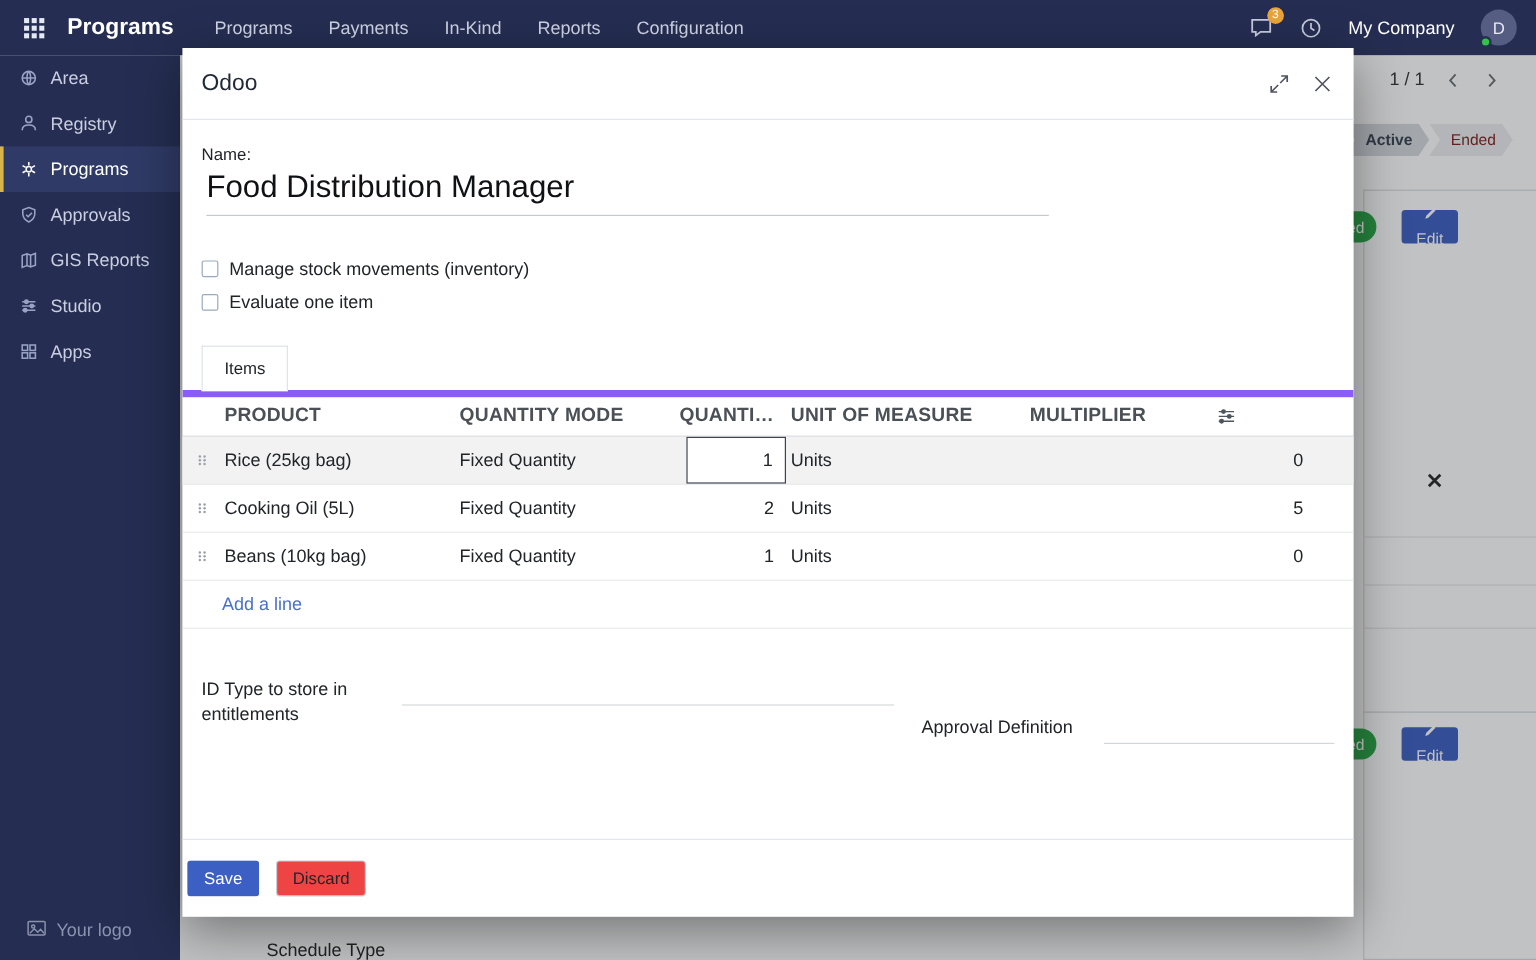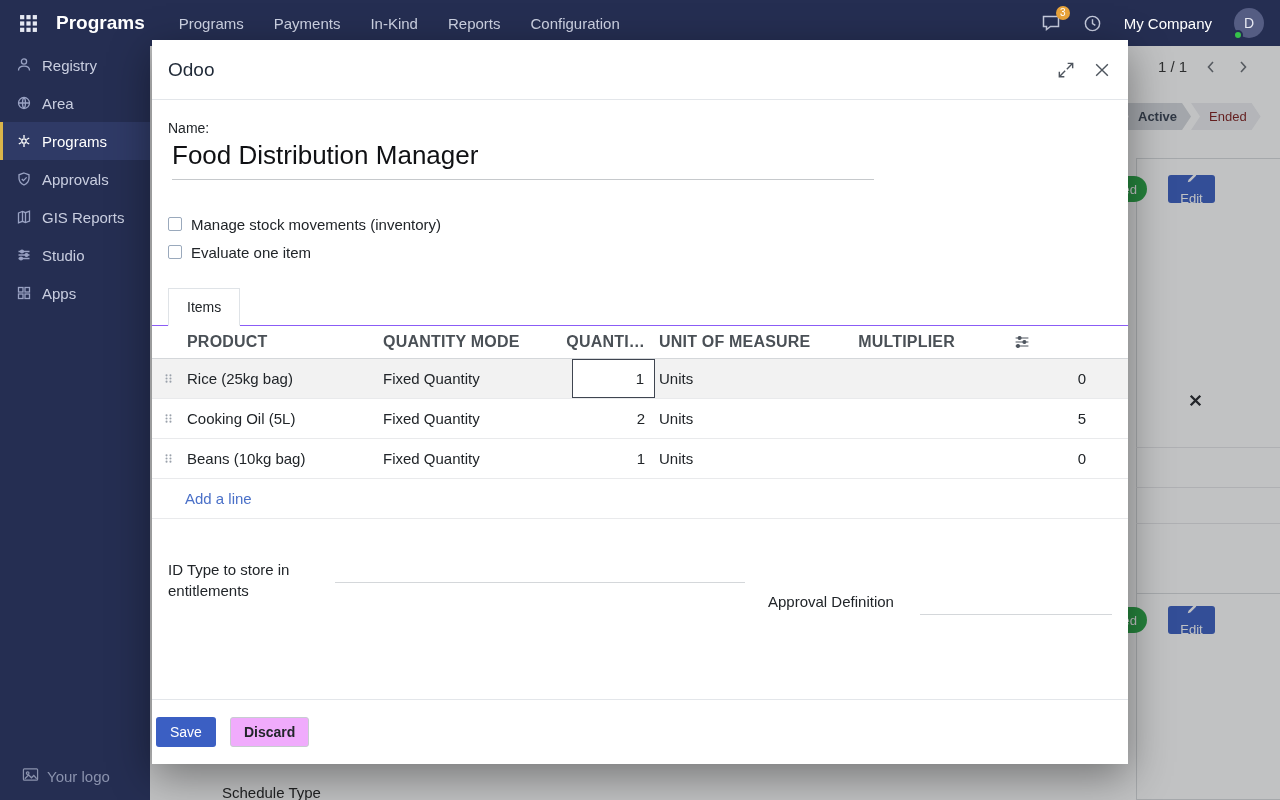--- a/index.html
+++ b/index.html
@@ -60,21 +60,21 @@
   .modal-body { flex:1 1 auto; overflow:hidden; }
   .pad { padding:0 16px; }
   .name-label { margin-top:20px; font-size:14px; color:#212529; }
   .name-input { display:block; margin-left:4px; margin-top:2px; width:702px; font-size:26px; color:#101114;
                 border:none; border-bottom:1px solid #c6c9cc; padding:2px 0 8px; outline:none; background:transparent;
                 font-family:"Liberation Sans", sans-serif; }
   .checks { margin-top:30px; }
   .check-row { display:flex; align-items:center; gap:9px; height:28px; font-size:15px; color:#212529; }
   .cbox { appearance:none; -webkit-appearance:none; width:14px; height:14px; border:1px solid #9aa9bc; border-radius:2px; background:#fff; cursor:pointer; }
 
-  .tabs { margin:22px -16px 0; padding:0 16px; border-bottom:1px solid #8b5cf6; display:flex; }
+  .tabs { margin:22px -16px 0; padding:0 16px; border-bottom:6px solid #8b5cf6; display:flex; }
   .tab { padding:10px 18px; font-size:14px; color:#212529; border:1px solid #dfe3e7; border-bottom:1px solid #fff;
          margin-bottom:-1px; background:#fff; cursor:pointer; }
 
   .gtable { width:976px; color:#212529; font-size:15px; }
   .t-row { display:grid; grid-template-columns:33px 196px 191px 83px 213px 87px 133px 40px; align-items:stretch; height:40px;
            border-bottom:1px solid #e9eaec; }
   .t-row.t-head { height:33px; border-bottom:1px solid #d4d7da; font-size:16px; font-weight:700; color:#4a5056; letter-spacing:0.2px; }
   .t-row.sel-row { background:#f2f2f2; }
   .cell { display:flex; align-items:center; padding:0 2px; }
   .cell.right { justify-content:flex-end; padding-right:10px; }
@@ -93,21 +93,21 @@
   .f-left { display:flex; }
   .uline-input { border:none; border-bottom:1px solid #d4d7da; height:24px; outline:none; background:transparent; font-size:15px;
                  font-family:"Liberation Sans", sans-serif; }
   .inp-idtype { width:410px; }
   .inp-approval { width:192px; }
 
   .modal-footer { flex:0 0 auto; margin-top:auto; border-top:1px solid #e3e6ea; padding:17px 4px; display:flex; gap:14px; }
   .btn { font-size:14px; padding:6px 13px; border-radius:3px; border:1px solid transparent; cursor:pointer;
          font-family:"Liberation Sans", sans-serif; }
   .btn-primary { background:#3b5fc3; color:#fff; }
-  .btn-secondary { background:#f0abfc; color:#212529; border-color:#c8ccd1;font-weight:bold; }
+  .btn-secondary { background:#ef4444; color:#212529; border-color:#c8ccd1; }
 </style>
 </head>
 <body>
 
 <header class="topbar">
   <div class="apps-grid-btn">
     <svg width="19" height="19" viewBox="0 0 18 18">
         <g fill="#e6e9f2">
       <rect x="1" y="1" width="4" height="4"></rect>
           <rect x="7" y="1" width="4" height="4"></rect>
@@ -147,34 +147,34 @@
       <span>D</span>
       <span class="status-dot"></span>
     </span>
   </div>
 </header>
 
 <aside class="sidebar">
   <div class="side-item">
     <span class="sicon">
         <svg width="16" height="16" viewBox="0 0 16 16" fill="none" stroke="currentColor" stroke-width="1.3">
+          <circle cx="8" cy="8" r="5.5"></circle>
+          <path d="M2.5 8h11M8 2.5c2 1.8 2 9.2 0 11M8 2.5c-2 1.8-2 9.2 0 11"></path>
+        </svg>
+      </span>
+    <span>Area</span>
+  </div>
+  <div class="side-item">
+    <span class="sicon">
+        <svg width="16" height="16" viewBox="0 0 16 16" fill="none" stroke="currentColor" stroke-width="1.3">
           <circle cx="8" cy="4.5" r="2.6"></circle>
           <path d="M2.5 13.5c0-3 2.5-4.3 5.5-4.3s5.5 1.3 5.5 4.3"></path>
         </svg>
       </span>
     <span>Registry</span>
-  </div>
-  <div class="side-item">
-    <span class="sicon">
-        <svg width="16" height="16" viewBox="0 0 16 16" fill="none" stroke="currentColor" stroke-width="1.3">
-          <circle cx="8" cy="8" r="5.5"></circle>
-          <path d="M2.5 8h11M8 2.5c2 1.8 2 9.2 0 11M8 2.5c-2 1.8-2 9.2 0 11"></path>
-        </svg>
-      </span>
-    <span>Area</span>
   </div>
   <div class="side-item active">
     <span class="sicon">
         <svg width="16" height="16" viewBox="0 0 16 16" fill="none" stroke="currentColor" stroke-width="1.3">
           <circle cx="8" cy="8" r="2.2"></circle>
           <path d="M8 2v3M8 11v3M2.8 5l2.6 1.5M10.6 9.5l2.6 1.5M13.2 5l-2.6 1.5M5.4 9.5L2.8 11"></path>
         </svg>
       </span>
     <span>Programs</span>
   </div>

